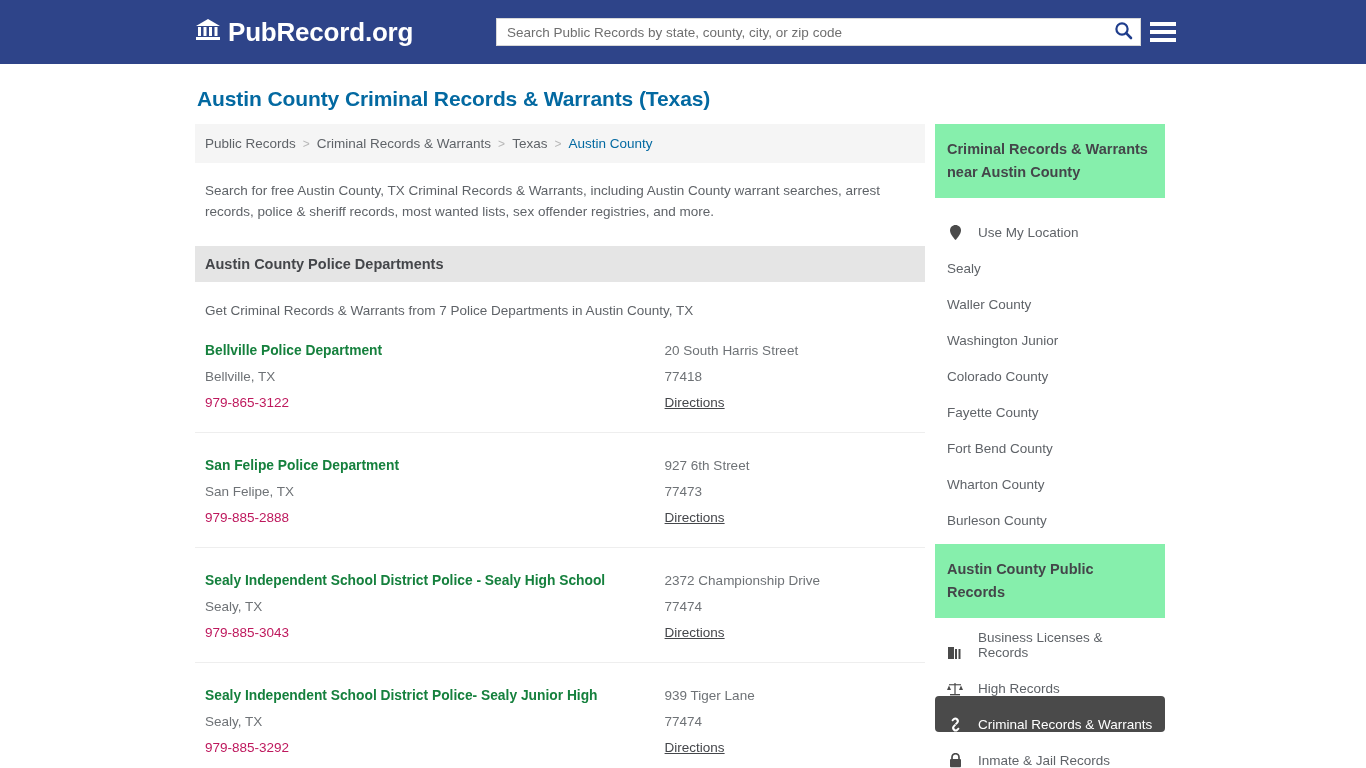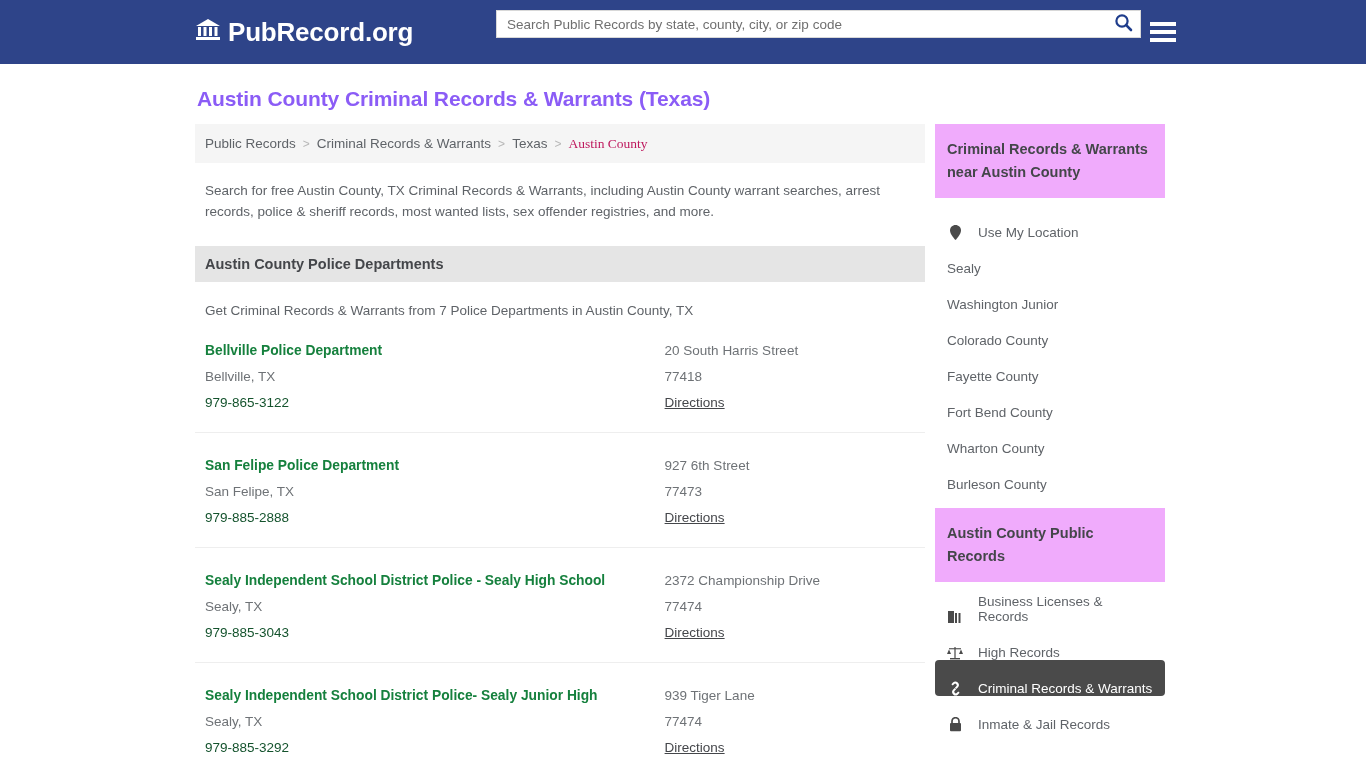--- a/index.html
+++ b/index.html
@@ -31,21 +31,21 @@
   .logo-icon { display: block; }
   .logo-text {
     color: #ffffff;
     font-size: 26px;
     font-weight: bold;
     letter-spacing: -0.2px;
   }
   .search-wrap {
     position: absolute;
     left: 496px;
-    top: 10px;
+    top: 18px;
     width: 645px;
     height: 28px;
     background: #ffffff;
     display: flex;
     align-items: center;
     border: 1px solid #d8d8d8;
   }
   .search-input {
     flex: 1;
     border: none;
@@ -88,21 +88,21 @@
     position: relative;
     width: 1366px;
   }
   .page-title {
     position: absolute;
     left: 197px;
     top: 23px;
     margin: 0;
     font-size: 21px;
     font-weight: bold;
-    color: #8b5cf6;
+    color: #0369a1;
     letter-spacing: -0.1px;
   }
   .content {
     position: absolute;
     left: 195px;
     top: 60px;
     width: 730px;
   }
   .rail {
     position: absolute;
@@ -117,21 +117,21 @@
     height: 39px;
     display: flex;
     align-items: center;
     padding: 0 10px;
     font-size: 13.5px;
   }
   .breadcrumb a {
     color: #5f6368;
     text-decoration: none;
   }
-  .breadcrumb a:last-child { color: #be185d; font-family: Liberation Serif, serif; }
+  .breadcrumb a:last-child { color: #0369a1; }
   .crumb-sep {
     color: #b7b7b7;
     margin: 0 7px;
     font-size: 12px;
   }
 
   .intro {
     padding: 17px 10px 0 10px;
     font-size: 13.5px;
     line-height: 21px;
@@ -174,35 +174,35 @@
     line-height: 26px;
     margin: 0;
   }
   .l-city, .l-zip, .l-street {
     font-size: 13.5px;
     color: #6e7276;
     line-height: 26px;
   }
   .l-phone {
     font-size: 13.5px;
-    color: #14532d;
+    color: #be185d;
     line-height: 26px;
   }
   .l-dir {
     font-size: 13.5px;
     color: #44464a;
     line-height: 26px;
     text-decoration: underline;
     cursor: pointer;
     display: inline-block;
   }
 
   
   .rail-head {
-    background: #f0abfc;
+    background: #86efac;
     padding: 14px 12px;
     font-size: 14.5px;
     font-weight: bold;
     color: #44464a;
     line-height: 23px;
   }
   .rail-list { padding: 6px 0 0 0; }
   .rail-item {
     display: flex;
     align-items: flex-end;
@@ -354,20 +354,23 @@
             <path d="M5.5 0C2.5 0 0 2.4 0 5.4 0 9.3 5.5 15 5.5 15S11 9.3 11 5.4C11 2.4 8.5 0 5.5 0z" fill="#4a4a4a"></path>
           </svg>
         </span>
         <span>Use My Location</span>
       </div>
 
       <div class="rail-item">
         <span>Sealy</span>
       </div>
       <div class="rail-item">
+        <span>Waller County</span>
+      </div>
+      <div class="rail-item">
         <span>Washington Junior</span>
       </div>
       <div class="rail-item">
         <span>Colorado County</span>
       </div>
       <div class="rail-item">
         <span>Fayette County</span>
       </div>
       <div class="rail-item">
         <span>Fort Bend County</span>

